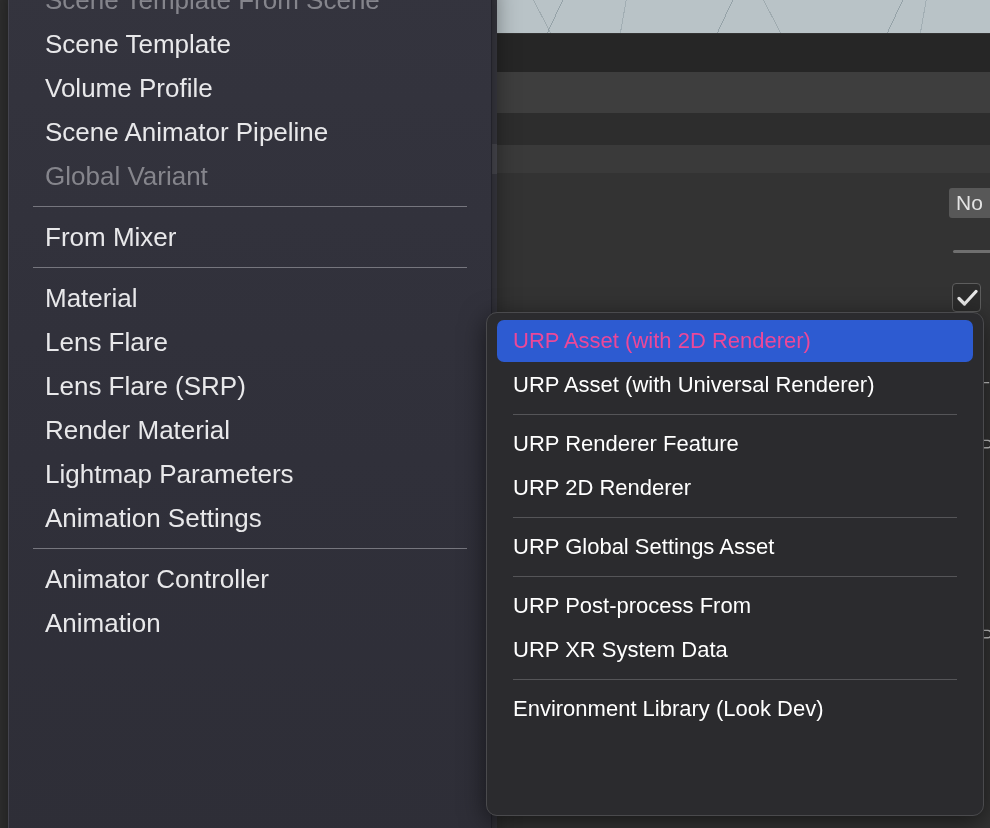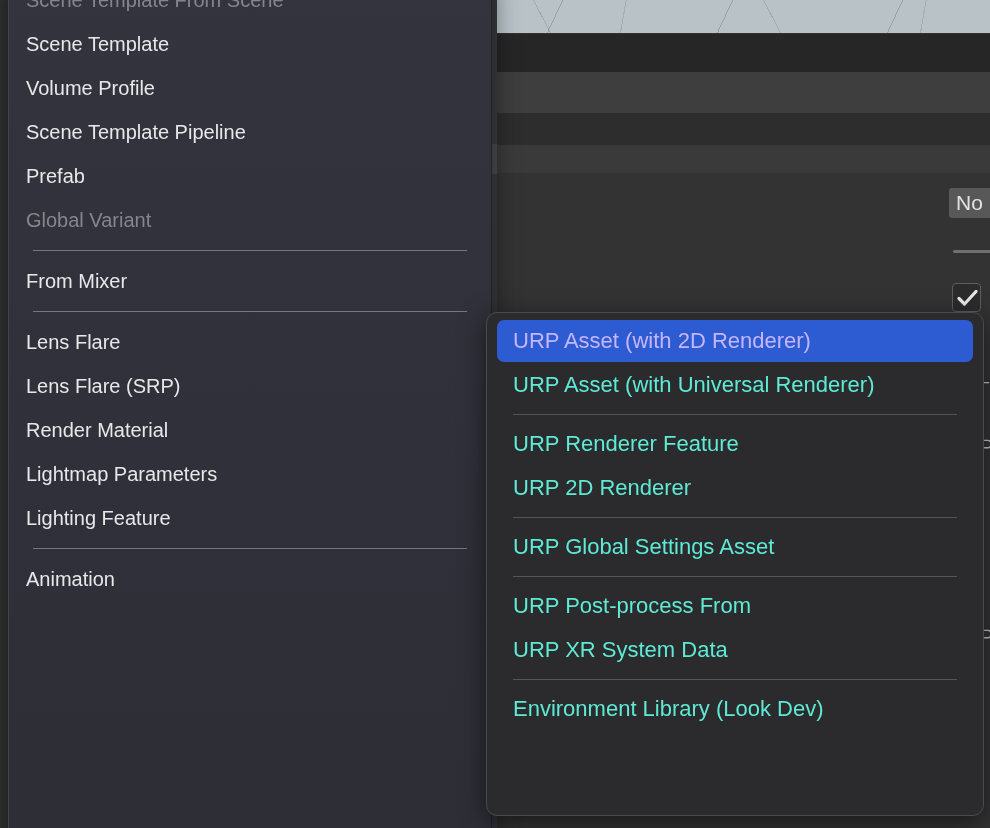--- a/index.html
+++ b/index.html
@@ -119,22 +119,22 @@
     border: 1px solid #4a4a4d;
     box-sizing: border-box;
   }
 
   .menu-item {
     position: relative;
     height: 44px;
     display: flex;
     align-items: center;
     color: #e8e8ea;
-    font-size: 20px;
-    padding-left: 17px;
+    font-size: 26px;
+    padding-left: 36px;
     box-sizing: border-box;
     white-space: nowrap;
   }
   .menu-item.disabled { color: #85858c; }
   .menu-item .item-label { flex: 1 1 auto; }
 
   .menu-item.highlighted::before {
     content: "";
     position: absolute;
     left: 7px;
@@ -160,24 +160,24 @@
     height: 1px;
     background: #76767e;
     margin: 8px 24px 8px 24px;
   }
 
   
   #sub-menu .menu-item {
     height: 44px;
     padding-left: 26px;
     font-size: 22px;
-    color: #5eead4;
+    color: #ffffff;
   }
   #sub-menu .menu-item.selected {
-    color: #c4b5fd;
+    color: #ec4899;
   }
   #sub-menu .menu-item.selected::before {
     content: "";
     position: absolute;
     left: 10px;
     right: 10px;
     top: 1px;
     bottom: 1px;
     background: #2d5bd1;
     border-radius: 7px;
@@ -230,49 +230,52 @@
       <div class="menu-item disabled">
         <span class="item-label">Scene Template From Scene</span>
       </div>
       <div class="menu-item">
         <span class="item-label">Scene Template</span>
       </div>
       <div class="menu-item">
         <span class="item-label">Volume Profile</span>
       </div>
       <div class="menu-item">
-        <span class="item-label">Scene Template Pipeline</span>
-      </div>
-      <div class="menu-item">
-        <span class="item-label">Prefab</span>
+        <span class="item-label">Scene Animator Pipeline</span>
       </div>
       <div class="menu-item disabled">
         <span class="item-label">Global Variant</span>
       </div>
       <div class="menu-sep"></div>
       <div class="menu-item">
         <span class="item-label">From Mixer</span>
       </div>
       <div class="menu-sep"></div>
       <div class="menu-item">
+        <span class="item-label">Material</span>
+      </div>
+      <div class="menu-item">
         <span class="item-label">Lens Flare</span>
       </div>
       <div class="menu-item">
         <span class="item-label">Lens Flare (SRP)</span>
       </div>
       <div class="menu-item">
         <span class="item-label">Render Material</span>
       </div>
       <div class="menu-item">
         <span class="item-label">Lightmap Parameters</span>
       </div>
       <div class="menu-item">
-        <span class="item-label">Lighting Feature</span>
-      </div>
-      <div class="menu-sep"></div>
+        <span class="item-label">Animation Settings</span>
+      </div>
+      <div class="menu-sep"></div>
+      <div class="menu-item">
+        <span class="item-label">Animator Controller</span>
+      </div>
       <div class="menu-item">
         <span class="item-label">Animation</span>
       </div>
     </div>
 </div>
 
 <div id="sub-menu" class="menu-panel">
   <div class="menu-list">
       <div class="menu-item selected">
         <span class="item-label">URP Asset (with 2D Renderer)</span>

